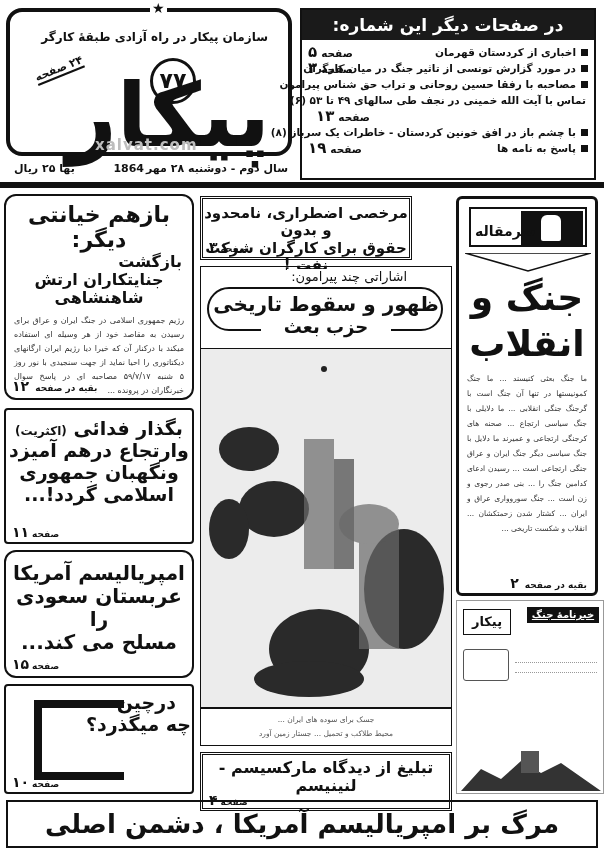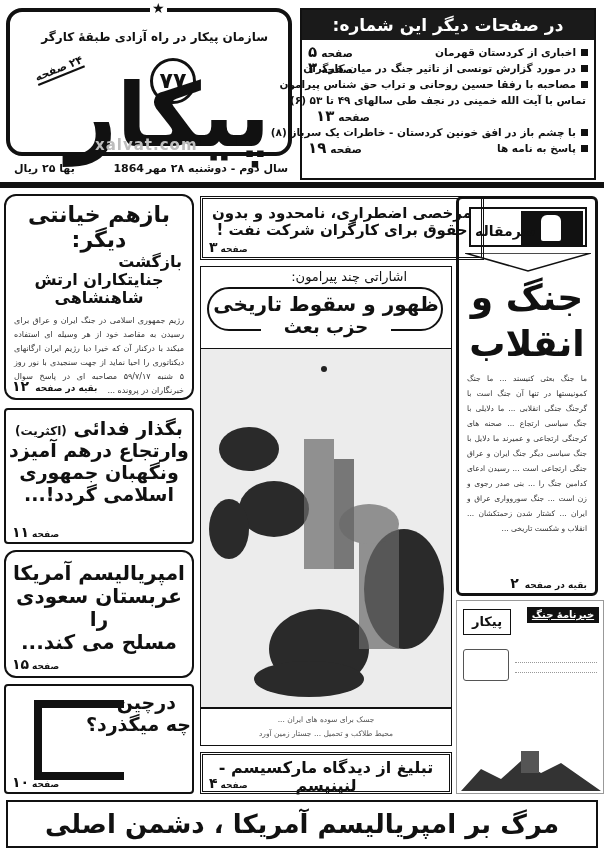--- a/index.html
+++ b/index.html
@@ -36,26 +36,26 @@
   .pageref { position: absolute; left: 6px; font-size: 9px; font-weight: bold; }
   .pageref b { font-size: 14px; margin-right: 3px; }
   .bodytext { font-size: 8px; color: #333; line-height: 14px; text-align: justify; padding: 0 8px; }
 
   #box-treason { left: 4px; top: 194px; width: 190px; height: 206px; border-radius: 12px; }
   #box-fedai { left: 4px; top: 408px; width: 190px; height: 136px; border-radius: 4px; }
   #box-saudi { left: 4px; top: 550px; width: 190px; height: 128px; border-radius: 12px; }
   #box-china { left: 4px; top: 684px; width: 190px; height: 110px; border-radius: 4px; }
 
   
-  #box-oil { left: 200px; top: 196px; width: 284px; height: 64px; border: 3px double #111; }
+  #box-oil { left: 200px; top: 196px; width: 212px; height: 64px; border: 3px double #111; }
   #box-baath { left: 200px; top: 266px; width: 252px; height: 96px; border: 1px solid #111; }
   #baath-pill { position: absolute; left: 6px; top: 20px; width: 236px; height: 44px; border: 2px solid #111; border-radius: 22px; }
   #photo { left: 200px; top: 348px; width: 252px; height: 360px; border: 1px solid #111; overflow: hidden; background: #f2f2f2; }
   #photo-caption { left: 200px; top: 708px; width: 252px; height: 38px; border: 1px solid #111; font-size: 7.5px; color: #555; text-align: center; line-height: 14px; padding-top: 4px; }
-  #box-propaganda { left: 200px; top: 752px; width: 252px; height: 42px; border: 3px double #111; }
+  #box-propaganda { left: 200px; top: 752px; width: 252px; height: 59px; border: 3px double #111; }
 
   
   #box-editorial { left: 456px; top: 196px; width: 142px; height: 400px; border: 3px solid #111; border-radius: 6px; }
   #box-khabarnameh { left: 456px; top: 600px; width: 148px; height: 194px; border: 1px solid #999; }
 
   
   #banner { left: 6px; top: 800px; width: 592px; height: 48px; border: 2px solid #111; font-size: 26px; font-weight: bold; text-align: center; line-height: 44px; }
 </style>
 </head>
 <body>

